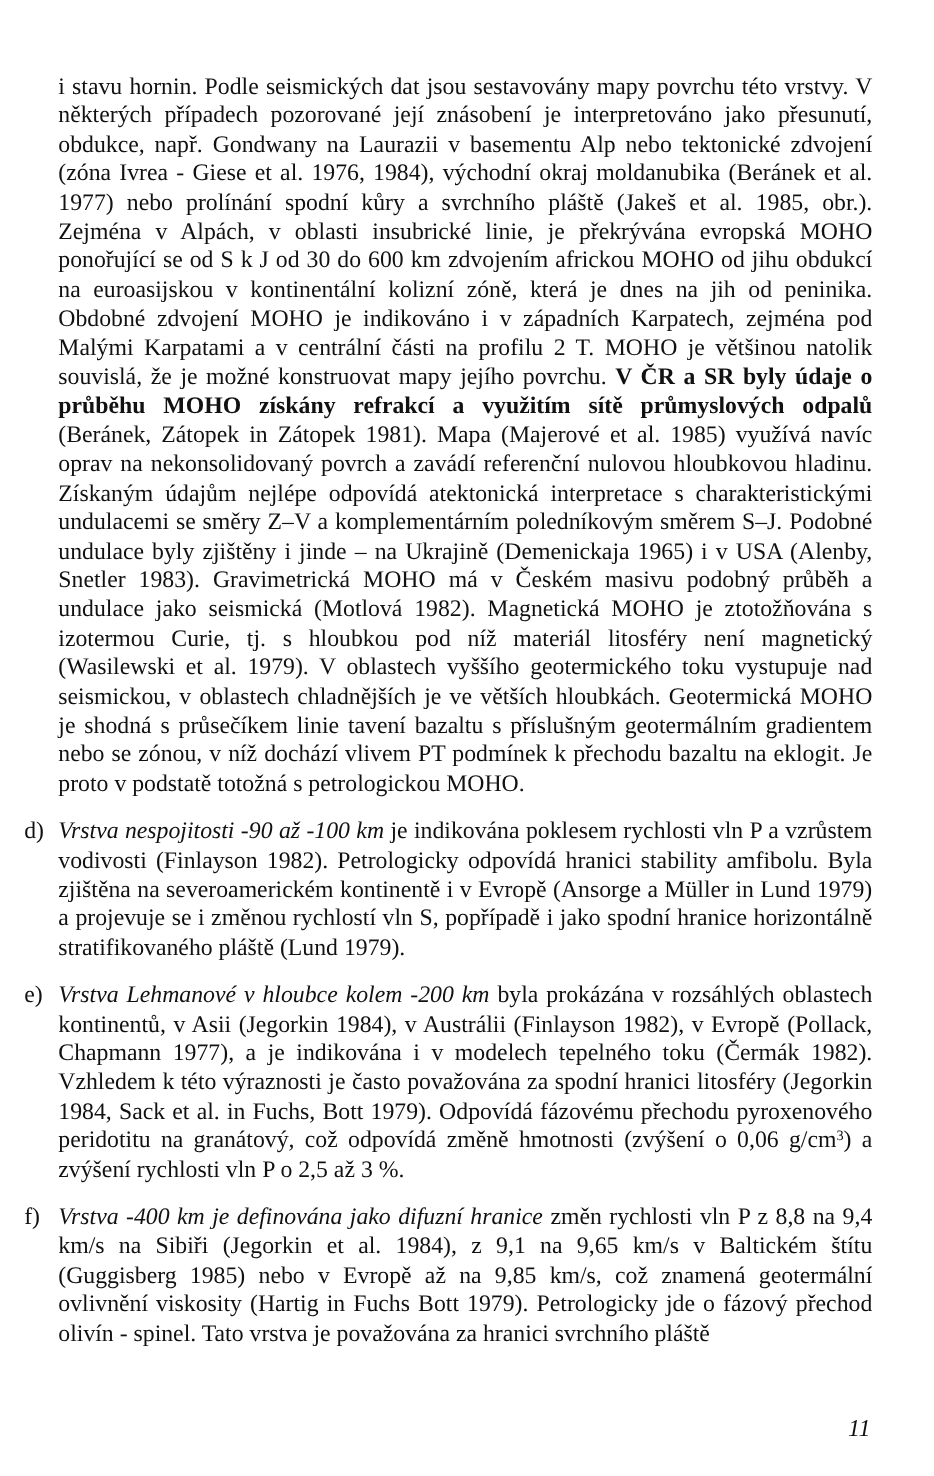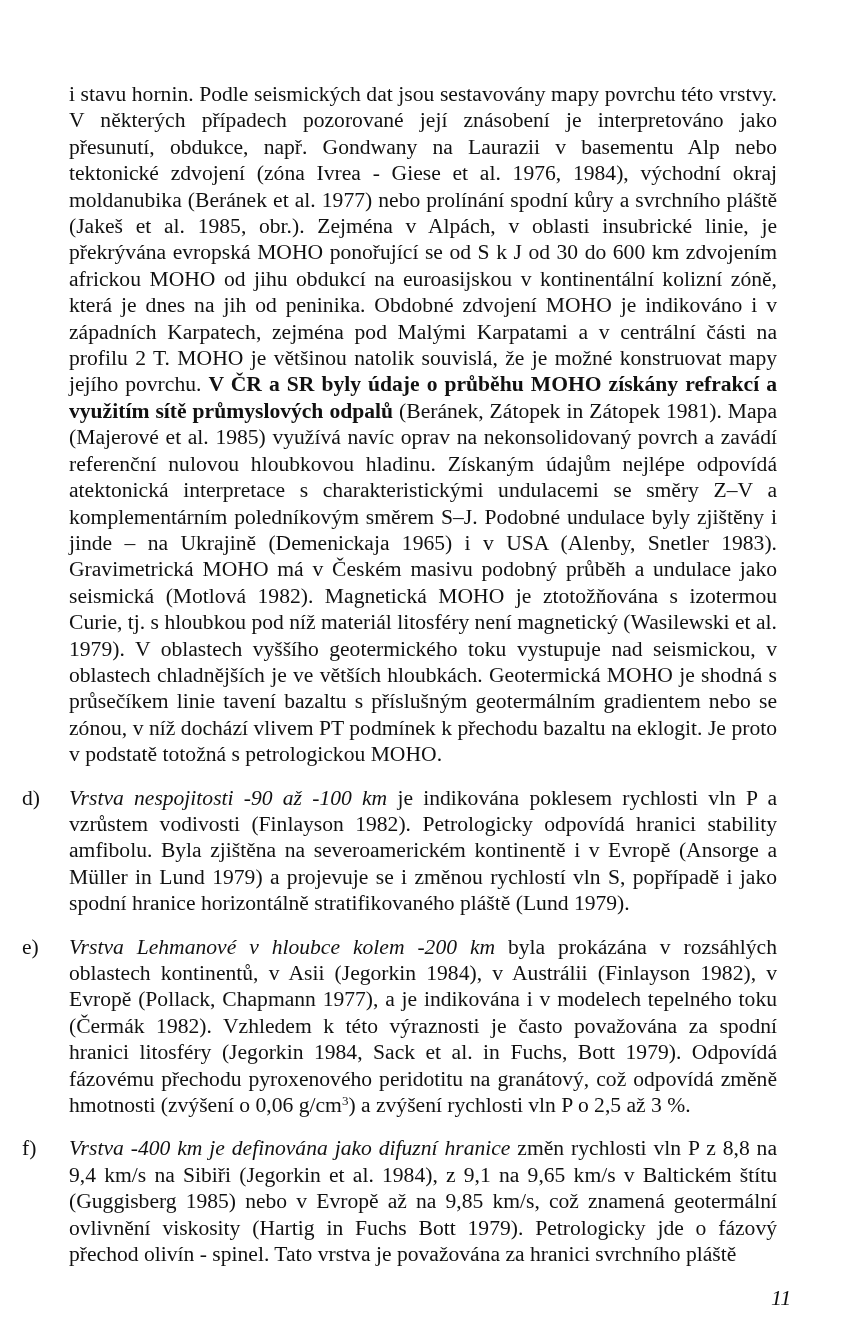--- a/index.html
+++ b/index.html
@@ -15,21 +15,21 @@
       font-family: "Liberation Serif", "DejaVu Serif", serif;
       color: #111111;
     }
     .page {
       position: absolute;
       left: 53px;
       top: 65px;
       width: 740px;
     }
     p, .item-body {
-      margin: 16px;
+      margin: 0;
       font-size: 21.6px;
       line-height: 26.4px;
       text-align: justify;
       hyphens: none;
       font-family: Liberation Serif, serif;
     }
     .para-main {
       margin-bottom: 17px;
     }
     .list-item {

